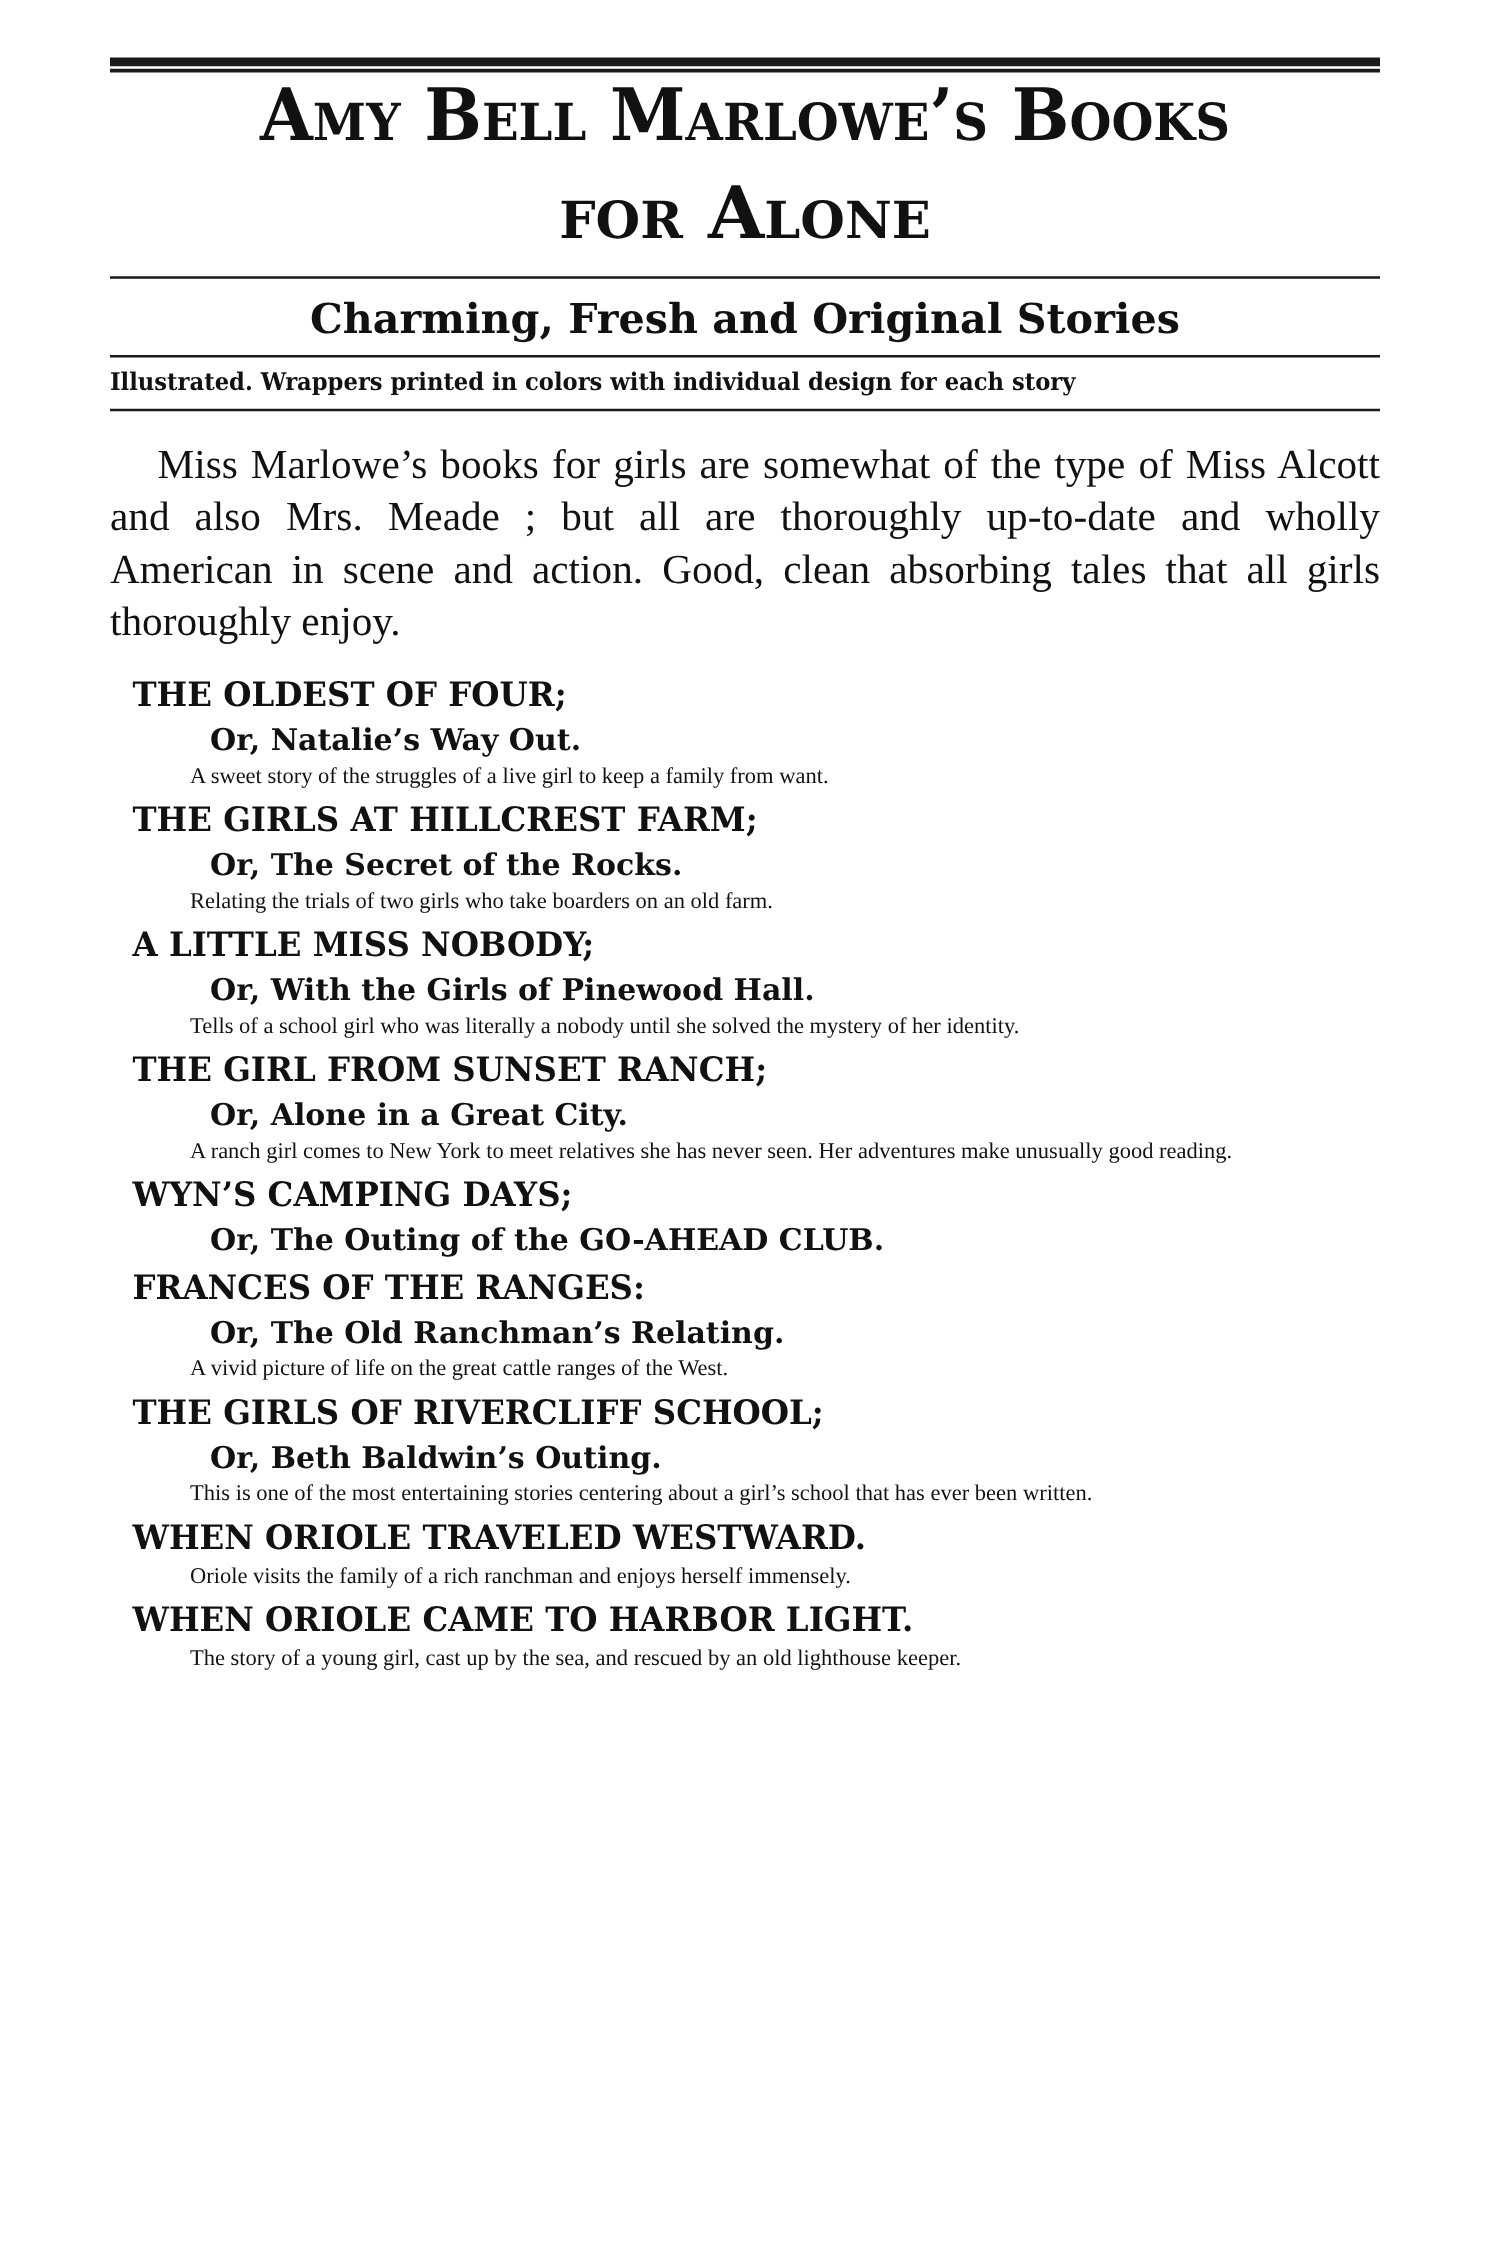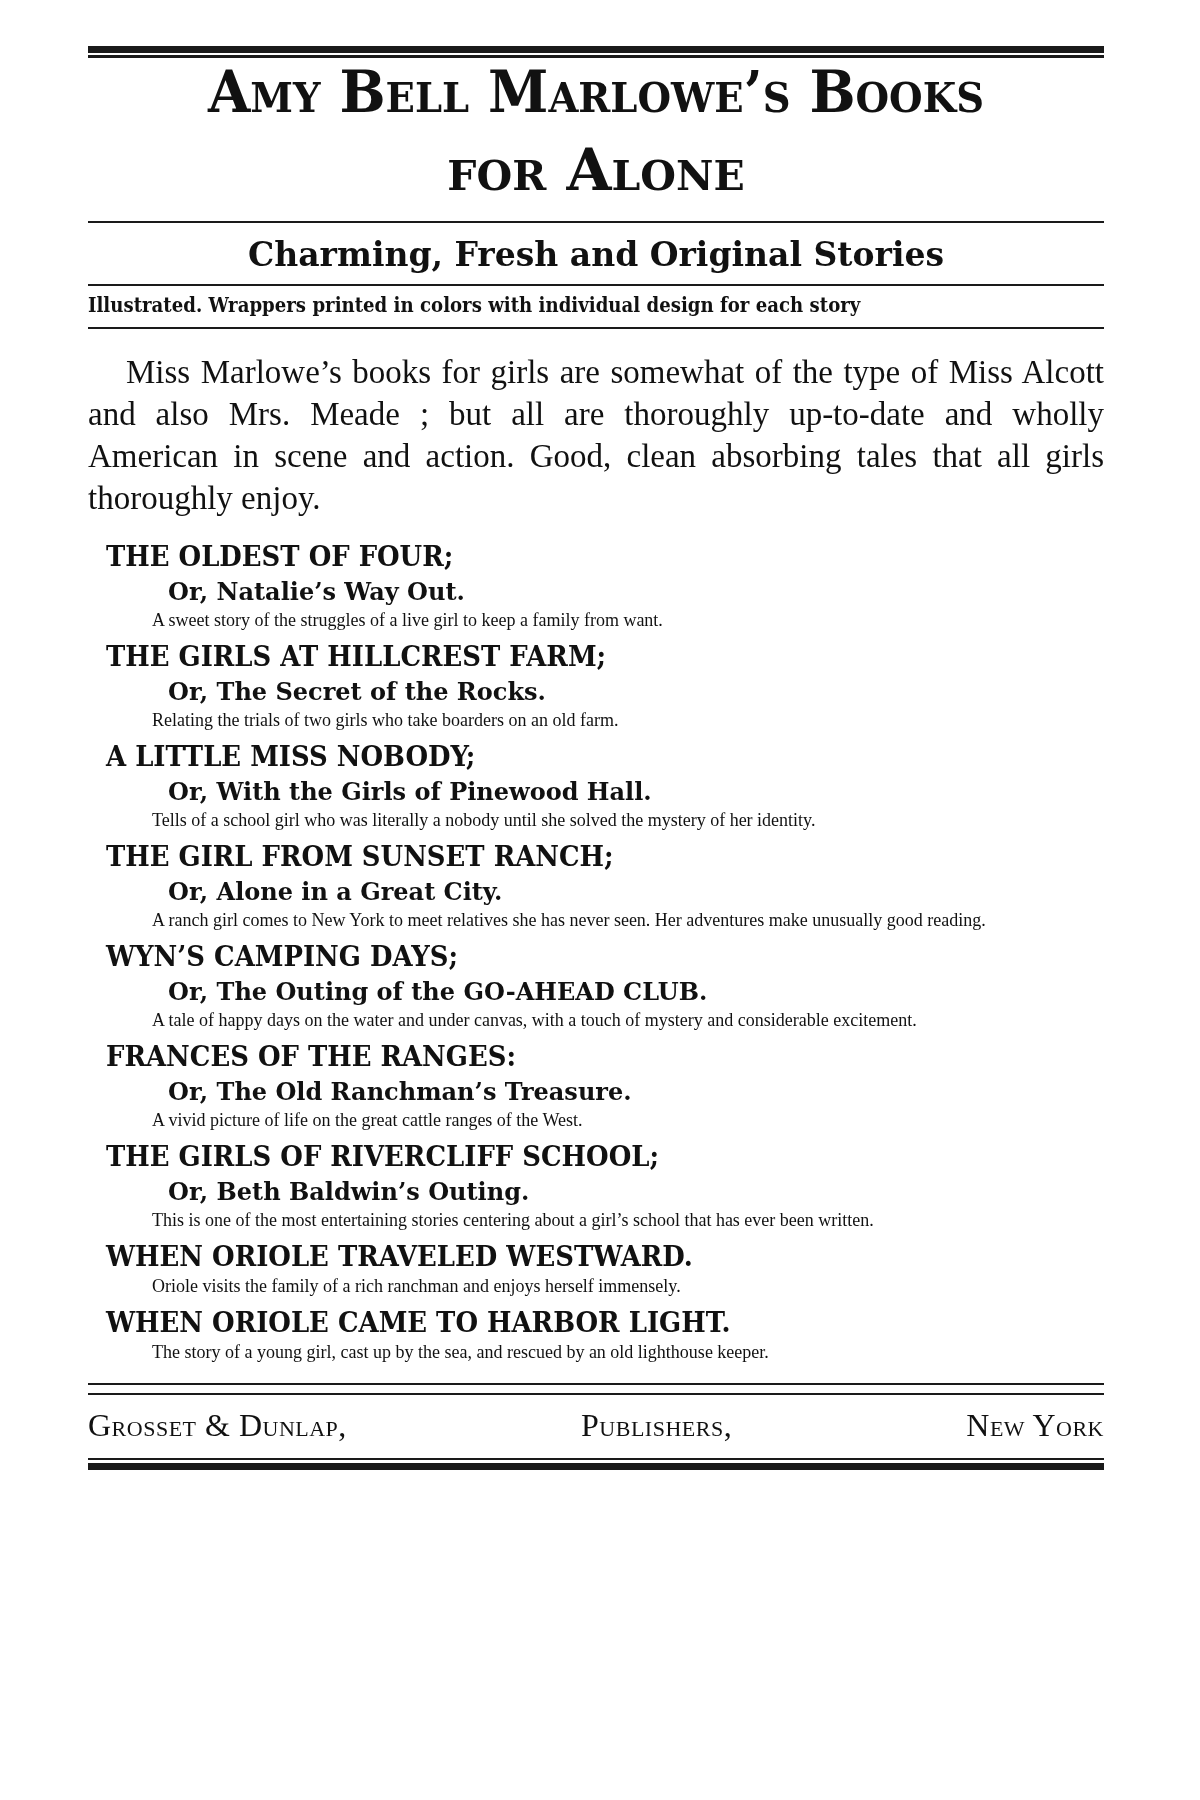--- a/index.html
+++ b/index.html
@@ -74,47 +74,35 @@
       <div class="book-desc">Tells of a school girl who was literally a nobody until she solved the mystery of her identity.</div>
     </div>
     <div class="book">
       <div class="book-title">THE GIRL FROM SUNSET RANCH;</div>
       <div class="book-sub">Or, Alone in a Great City.</div>
       <div class="book-desc">A ranch girl comes to New York to meet relatives she has never seen.  Her adventures make unusually good reading.</div>
     </div>
     <div class="book">
       <div class="book-title">WYN’S CAMPING DAYS;</div>
       <div class="book-sub">Or, The Outing of the GO-AHEAD CLUB.</div>
-      <div class="book-desc">A tale of happy days on the water and under canvas, with a touch of mystery and considerable excitement.</div>
     </div>
     <div class="book">
       <div class="book-title">FRANCES OF THE RANGES:</div>
-      <div class="book-sub">Or, The Old Ranchman’s Treasure.</div>
+      <div class="book-sub">Or, The Old Ranchman’s Relating.</div>
       <div class="book-desc">A vivid picture of life on the great cattle ranges of the West.</div>
     </div>
     <div class="book">
       <div class="book-title">THE GIRLS OF RIVERCLIFF SCHOOL;</div>
       <div class="book-sub">Or, Beth Baldwin’s Outing.</div>
       <div class="book-desc">This is one of the most entertaining stories centering about a girl’s school that has ever been written.</div>
     </div>
     <div class="book">
       <div class="book-title">WHEN ORIOLE TRAVELED WESTWARD.</div>
       <div class="book-desc">Oriole visits the family of a rich ranchman and enjoys herself immensely.</div>
     </div>
     <div class="book">
       <div class="book-title">WHEN ORIOLE CAME TO HARBOR LIGHT.</div>
       <div class="book-desc">The story of a young girl, cast up by the sea, and rescued by an old lighthouse keeper.</div>
     </div>
   </div>
 
-  <div class="footer">
-    <div class="footer-top-rule"></div>
-    <div class="publisher">
-      <span>Grosset &amp; Dunlap,</span>
-      <span>Publishers,</span>
-      <span>New York</span>
-    </div>
-    <div class="footer-bottom">
-      <div class="bar"></div>
-    </div>
-  </div>
 
 </div>
 
 </body></html>

